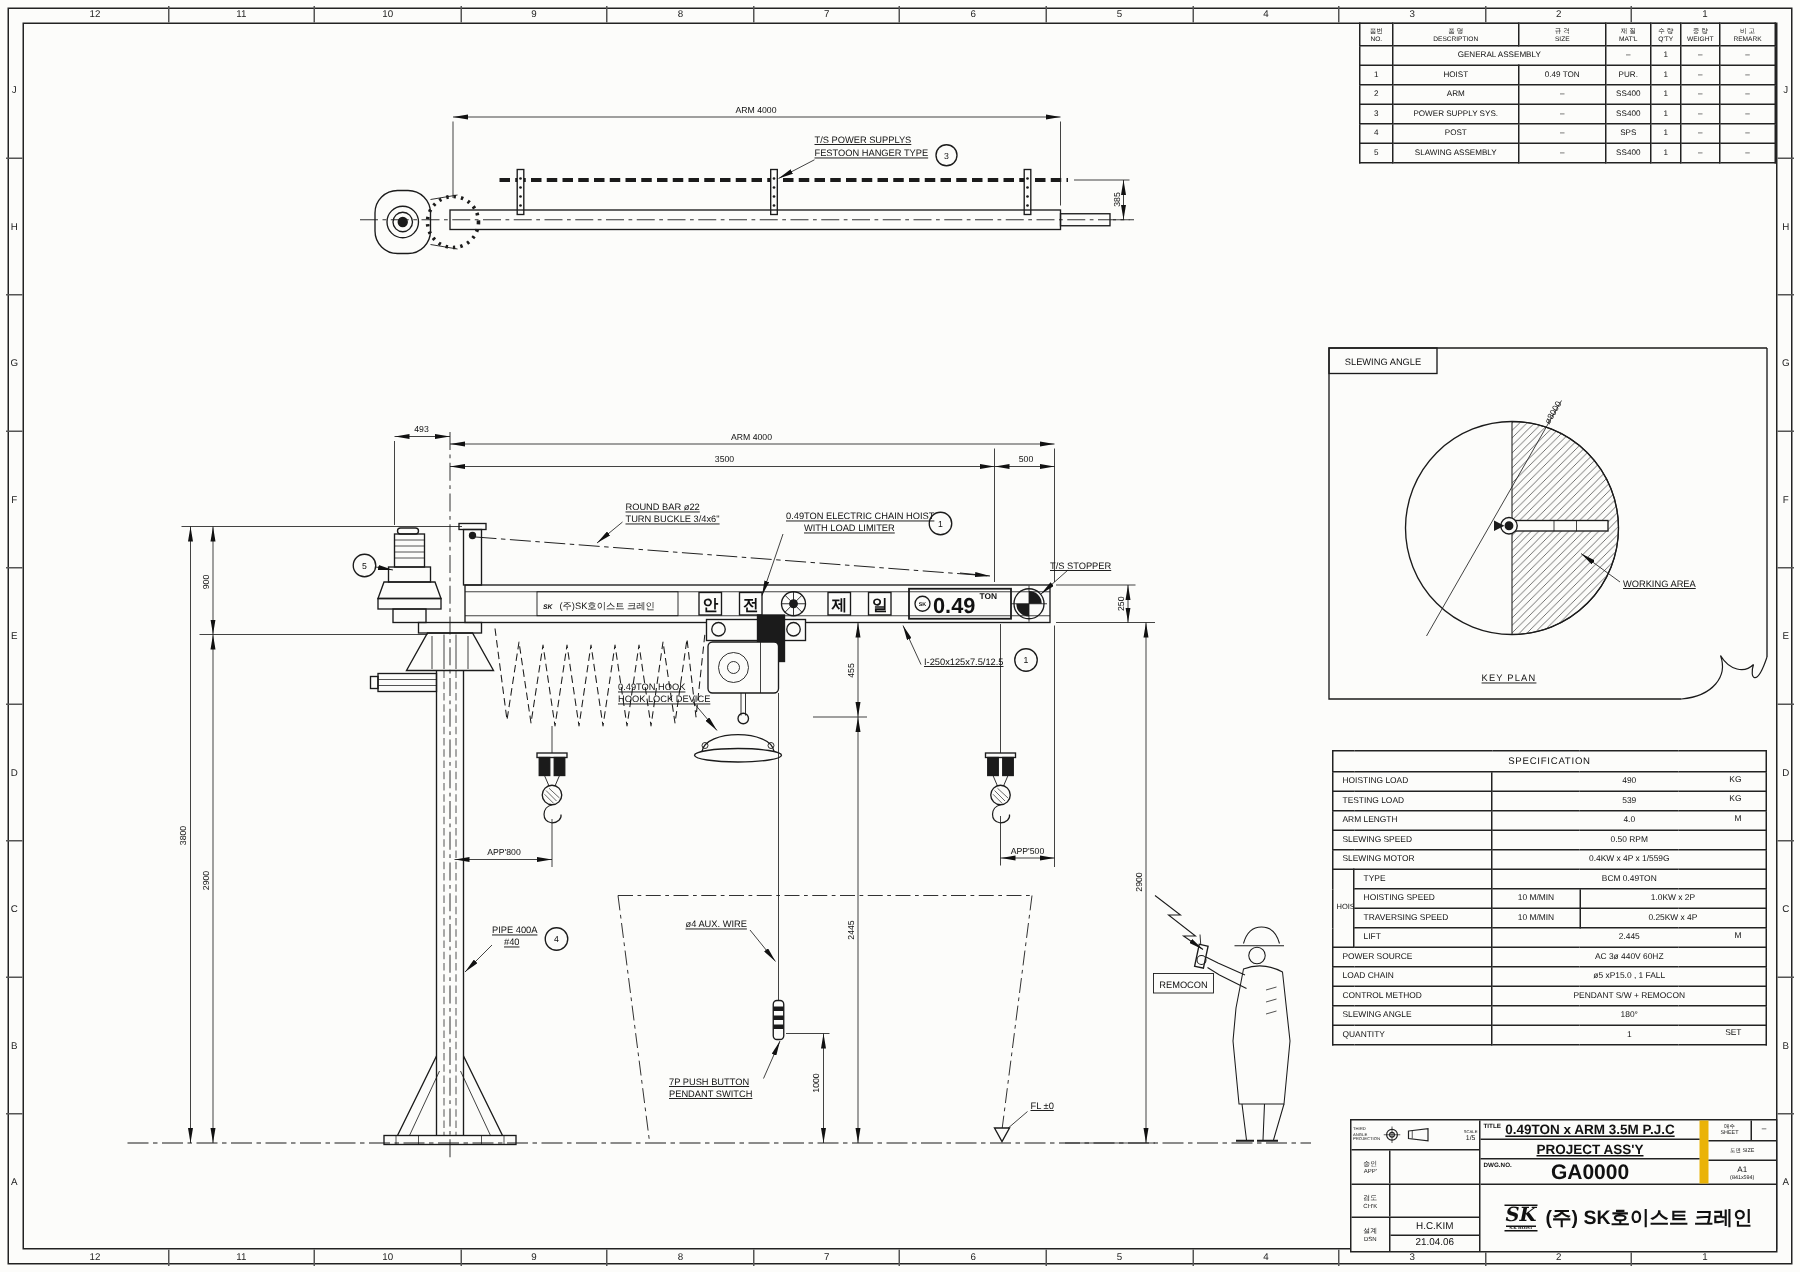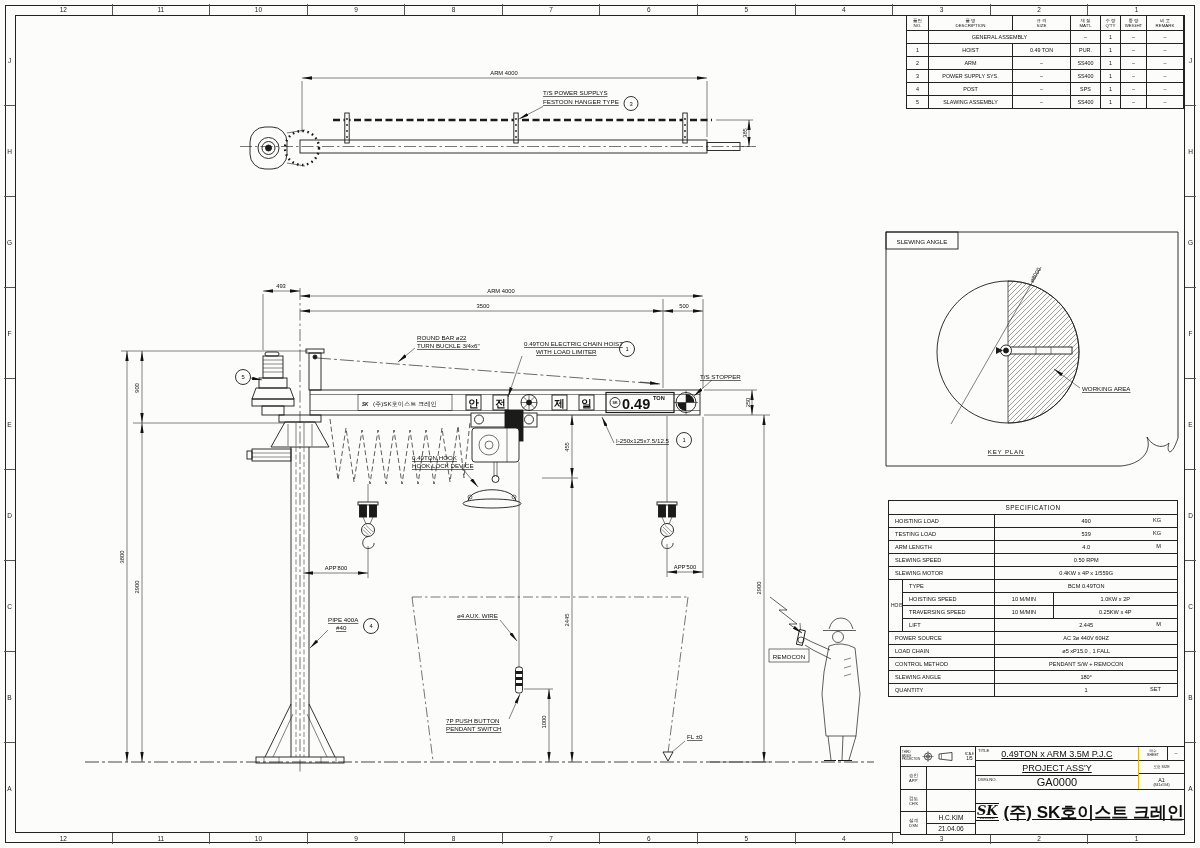--- a/index.html
+++ b/index.html
@@ -43,36 +43,36 @@
   .sig-l{width:26px;border-right:1px solid #222;display:flex;flex-direction:column;align-items:center;justify-content:center;}
   .sig-l .ko{font-size:4.6px;}.sig-l .en{font-size:4px;}
   .sig-v{flex:1;display:flex;flex-direction:column;}
   .sig-v .h1{flex:1;display:flex;align-items:center;justify-content:center;font-size:6.6px;}
   .sig-v .h1 + .h1{border-top:1px solid #222;}
   .tb-right{flex:1;display:flex;flex-direction:column;}
   .tb-project{height:22px;border-bottom:1px solid #222;position:relative;display:flex;align-items:center;justify-content:center;}
   .mini{position:absolute;left:2px;top:1px;font-size:4.2px;}
   .fa{font-size:13px;letter-spacing:1px;}
   .tb-mid{height:43px;border-bottom:1px solid #222;display:flex;}
-  .tb-mid-l{flex:1;display:flex;flex-direction:column;border-right:1px solid #eab308;}
+  .tb-mid-l{flex:1;display:flex;flex-direction:column;border-right:6px solid #eab308;font-weight:bold;}
   .trow{flex:1;position:relative;display:flex;align-items:center;justify-content:center;}
   .trow + .trow{border-top:1px solid #222;}
   .tval{font-size:9px;text-decoration:underline;white-space:nowrap;}
-  .tval2{font-size:11px;}
+  .tval2{font-size:14px;}
   .tb-mid-r{width:45px;display:flex;flex-direction:column;font-size:3.6px;}
   .mr1{flex:1;display:flex;border-bottom:1px solid #222;}
   .mr1 .a{flex:1;display:flex;flex-direction:column;align-items:center;justify-content:center;border-right:1px solid #222;}
   .mr1 .b{width:16px;display:flex;align-items:center;justify-content:center;font-size:5.5px;}
   .mr2{flex:1;display:flex;align-items:center;justify-content:center;border-bottom:1px solid #222;}
   .mr3{flex:1.2;display:flex;flex-direction:column;align-items:center;justify-content:center;}
   .mr3 .a1{font-size:5.4px;}.mr3 .a2{font-size:3.6px;}
   .tb-co{flex:1;display:flex;align-items:center;justify-content:center;gap:5px;}
   .sklogo{font-family:"DejaVu Serif",serif;font-style:italic;font-weight:bold;font-size:13px;border-top:1.5px solid #111;border-bottom:1.5px solid #111;line-height:1;padding:0 1px;}
   .sklogo small{display:block;font-size:2.6px;font-style:normal;text-align:center;border-top:.5px solid #111;}
-  .coname{font-size:17px;font-weight:bold;white-space:nowrap;text-decoration:underline;}
+  .coname{font-size:13px;font-weight:bold;white-space:nowrap;}
   
   .t{font-family:"Liberation Sans",sans-serif;font-size:6.2px;fill:#111;}
   .td{font-size:5.8px;}
   .tu{text-decoration:underline;}
 </style>
 </head>
 <body>
 
 <div class="page">
   <div class="b-outer"></div>

